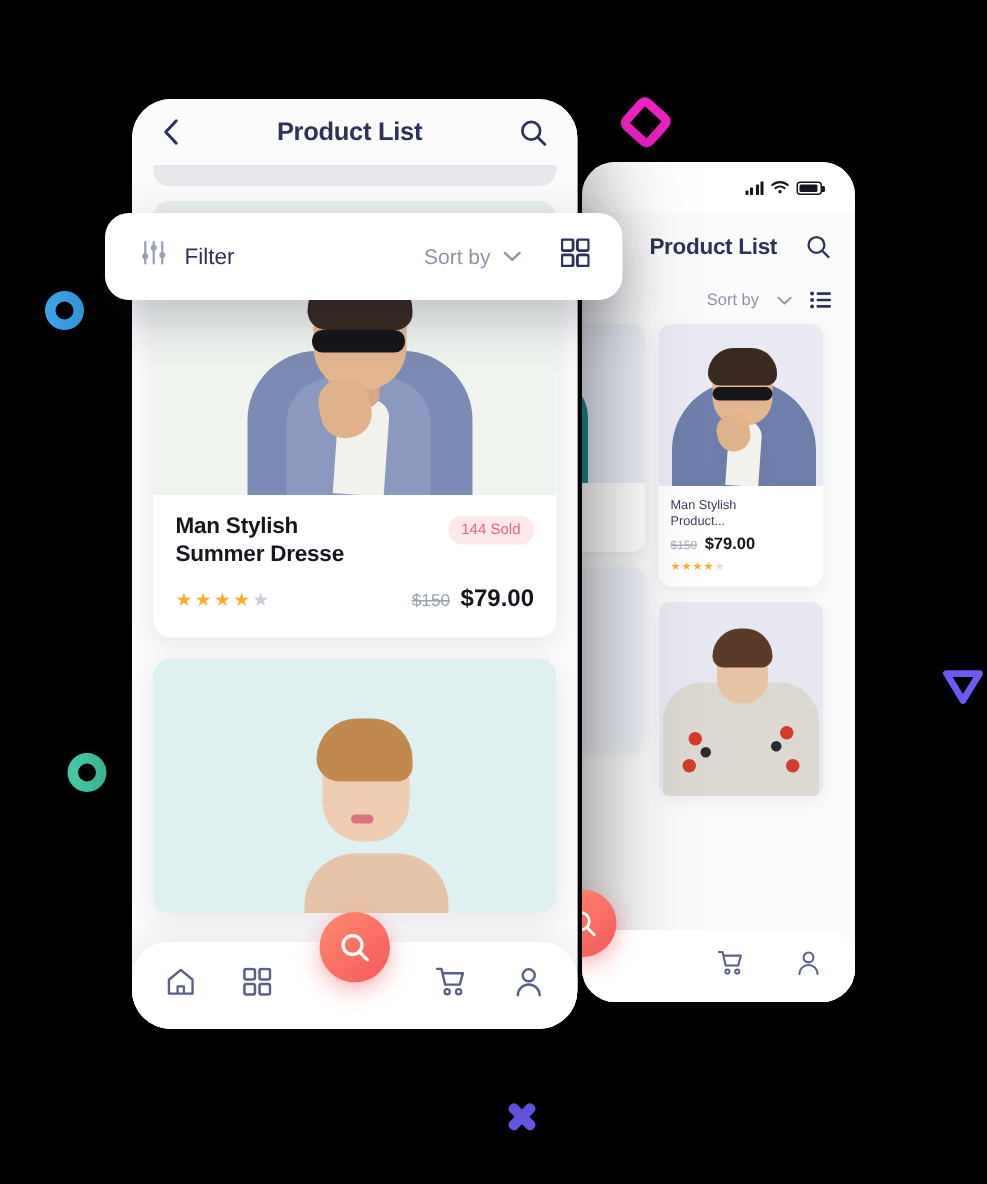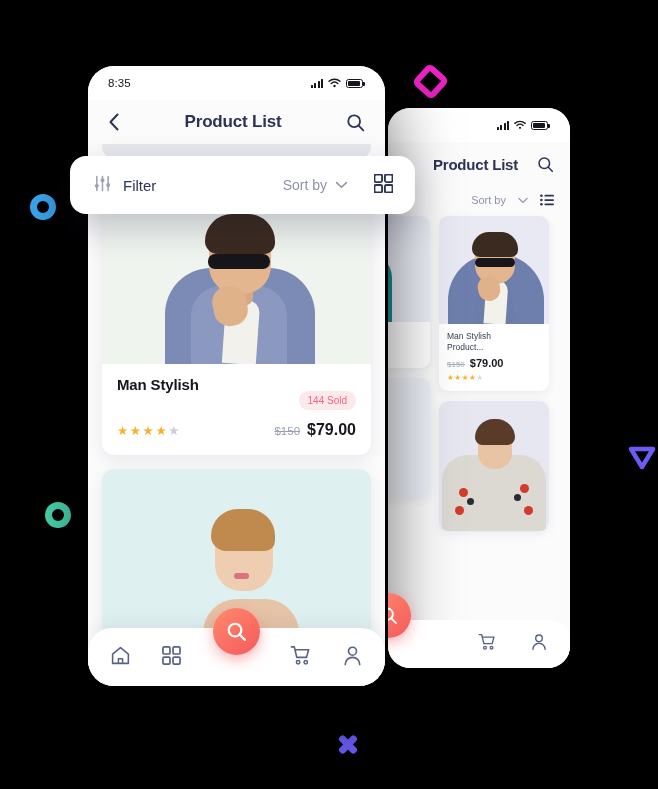--- a/index.html
+++ b/index.html
@@ -128,37 +128,36 @@
     margin: 0 14px 14px 14px; background:#fff; border-radius:12px;
     box-shadow: 0 5px 16px rgba(40,45,70,.09);
     overflow:hidden;
   }
   .fcard .fimg { height:174px; position:relative; overflow:hidden; }
   .fcard .fbody { padding: 12px 15px 16px 15px; }
   .frow1 { display:flex; align-items:flex-start; justify-content:space-between; gap:8px;}
   .fname { font-size:15px; color:#15171e; font-weight:700; line-height:1.26; letter-spacing:-.15px;}
   .badge {
     background:#fde8ec; color:#f2657f; font-size:10px; font-weight:400;
-    padding:4px 9px; border-radius:9px; white-space:nowrap; margin-top:15px;
+    padding:4px 9px; border-radius:9px; white-space:nowrap; margin-top:2px;
   }
   .frow2 { display:flex; align-items:center; justify-content:space-between; margin-top:11px;}
   .fstars { font-size:12.5px; letter-spacing:1.6px; color:#FBAE2C; }
   .fstars .off { color:#c9cdd8; }
   .fprice { display:flex; align-items:baseline; gap:7px;}
   .fold { font-size:11.5px; color:#9aa0b2; text-decoration:line-through;}
   .fnew { font-size:16px; color:#15171e; font-weight:700;}
 
   
   .filterbar {
     position:absolute; left:70px; top:142px; width:345px; height:58px;
     background:#ffffff; border-radius:16px;
     box-shadow: 0 14px 34px rgba(20,25,50,.22);
     display:flex; align-items:center; padding: 0 22px 0 24px; gap:12px;
     z-index: 40;
-    margin-top: 14px;
   }
   .filterbar .flabel { font-size:15px; color:#2c3357; }
   .filterbar .spacer { flex:1; }
   .filterbar .sortby { font-size:14px; color:#8e93a8; }
 
   
   .bottomnav {
     position:absolute; left:0; right:0; bottom:0; height:58px;
     background:#fff; border-radius:24px 24px 0 0;
     display:flex; align-items:center; justify-content:space-between;
@@ -378,39 +377,20 @@
     <div class="fab fab-back">
       <svg width="19" height="19" viewBox="0 0 20 20">
         <circle cx="8.6" cy="8.6" r="6" fill="none" stroke="#fff" stroke-width="2"></circle>
         <path d="M13 13 L18 18" stroke="#fff" stroke-width="2" stroke-linecap="round"></path>
       </svg>
     </div>
   </div>
 
   <div class="phone phone-front">
 
-    <div class="statusbar">
-      <span class="time">8:35</span>
-      <span class="status-icons">
-        <span class="sig">
-            <i></i>
-            <i></i>
-            <i></i>
-            <i></i>
-          </span>
-        <svg width="13" height="10" viewBox="0 0 14 11">
-          <path d="M1 3.6a9 9 0 0 1 12 0" stroke="#15171e" stroke-width="1.6" fill="none" stroke-linecap="round"></path>
-          <path d="M3.4 6a5.6 5.6 0 0 1 7.2 0" stroke="#15171e" stroke-width="1.6" fill="none" stroke-linecap="round"></path>
-          <circle cx="7" cy="8.8" r="1.3" fill="#15171e"></circle>
-        </svg>
-        <span class="batt">
-            <i></i>
-          </span>
-      </span>
-    </div>
 
     <div class="appbar">
       <span class="ico">
         <svg width="12" height="18" viewBox="0 0 12 18">
           <path d="M9.5 1.5 L2.5 9 L9.5 16.5" fill="none" stroke="#2c3357" stroke-width="2" stroke-linecap="round" stroke-linejoin="round"></path>
         </svg>
       </span>
       <span class="title">Product List</span>
       <span class="ico">
         <svg width="19" height="19" viewBox="0 0 20 20">
@@ -435,20 +415,21 @@
           <div class="m-neck"></div>
           <div class="m-head"></div>
           <div class="m-hair"></div>
           <div class="m-glass"></div>
           <div class="m-hand"></div>
         </div>
         <div class="fbody">
           <div class="frow1">
             <div>
               <div class="fname">Man Stylish</div>
+              <div class="fname">Summer Dresse</div>
             </div>
             <span class="badge">144 Sold</span>
           </div>
           <div class="frow2">
             <span class="fstars">★★★★<span class="off">★</span></span>
             <span class="fprice">
               <span class="fold">$150</span>
               <span class="fnew">$79.00</span>
             </span>
           </div>

